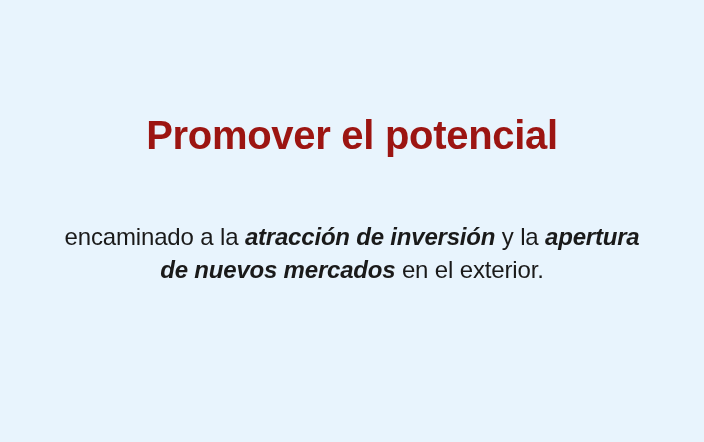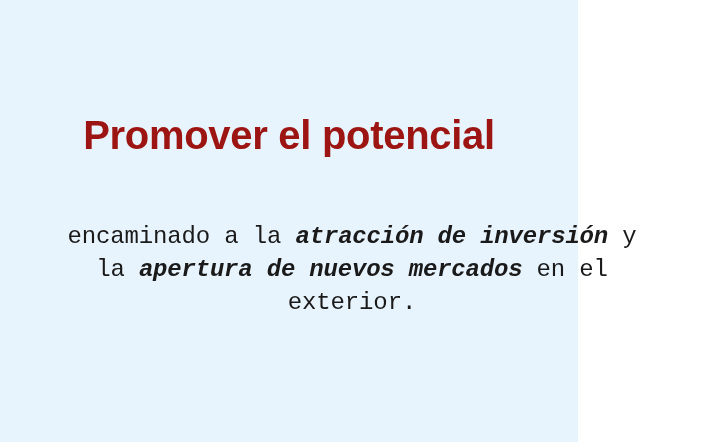--- a/index.html
+++ b/index.html
@@ -12,21 +12,21 @@
     width: 704px;
     height: 442px;
     overflow: hidden;
     font-family: "Liberation Sans", sans-serif;
     -webkit-font-smoothing: antialiased;
   }
 
   #slide {
     position: relative;
     box-sizing: border-box;
-    width: 578px;
+    width: 704px;
     height: 442px;
     background: #e8f4fd;
     display: flex;
     flex-direction: column;
     align-items: center;
     justify-content: flex-start;
   }
 
   
   .headline {
@@ -79,17 +79,17 @@
 </style>
 </head>
 <body>
 
 <div id="slide" style="background: rgb(232, 244, 253);">
 
   <h1 class="headline" style="color: rgb(156, 21, 18);">
     <span class="hl-line">Promover el potencial</span>
   </h1>
 
-  <p class="body-copy" style="color: rgb(26, 26, 26); font-family: Liberation Mono, monospace;">
+  <p class="body-copy" style="color: rgb(26, 26, 26);">
     <span class="seg">encaminado a la </span><span class="seg emph">atracción de inversión</span><span class="seg"> y la </span><span class="seg emph">apertura de nuevos mercados</span><span class="seg"> en el exterior.</span>
   </p>
 
 </div>
 
 </body></html>

